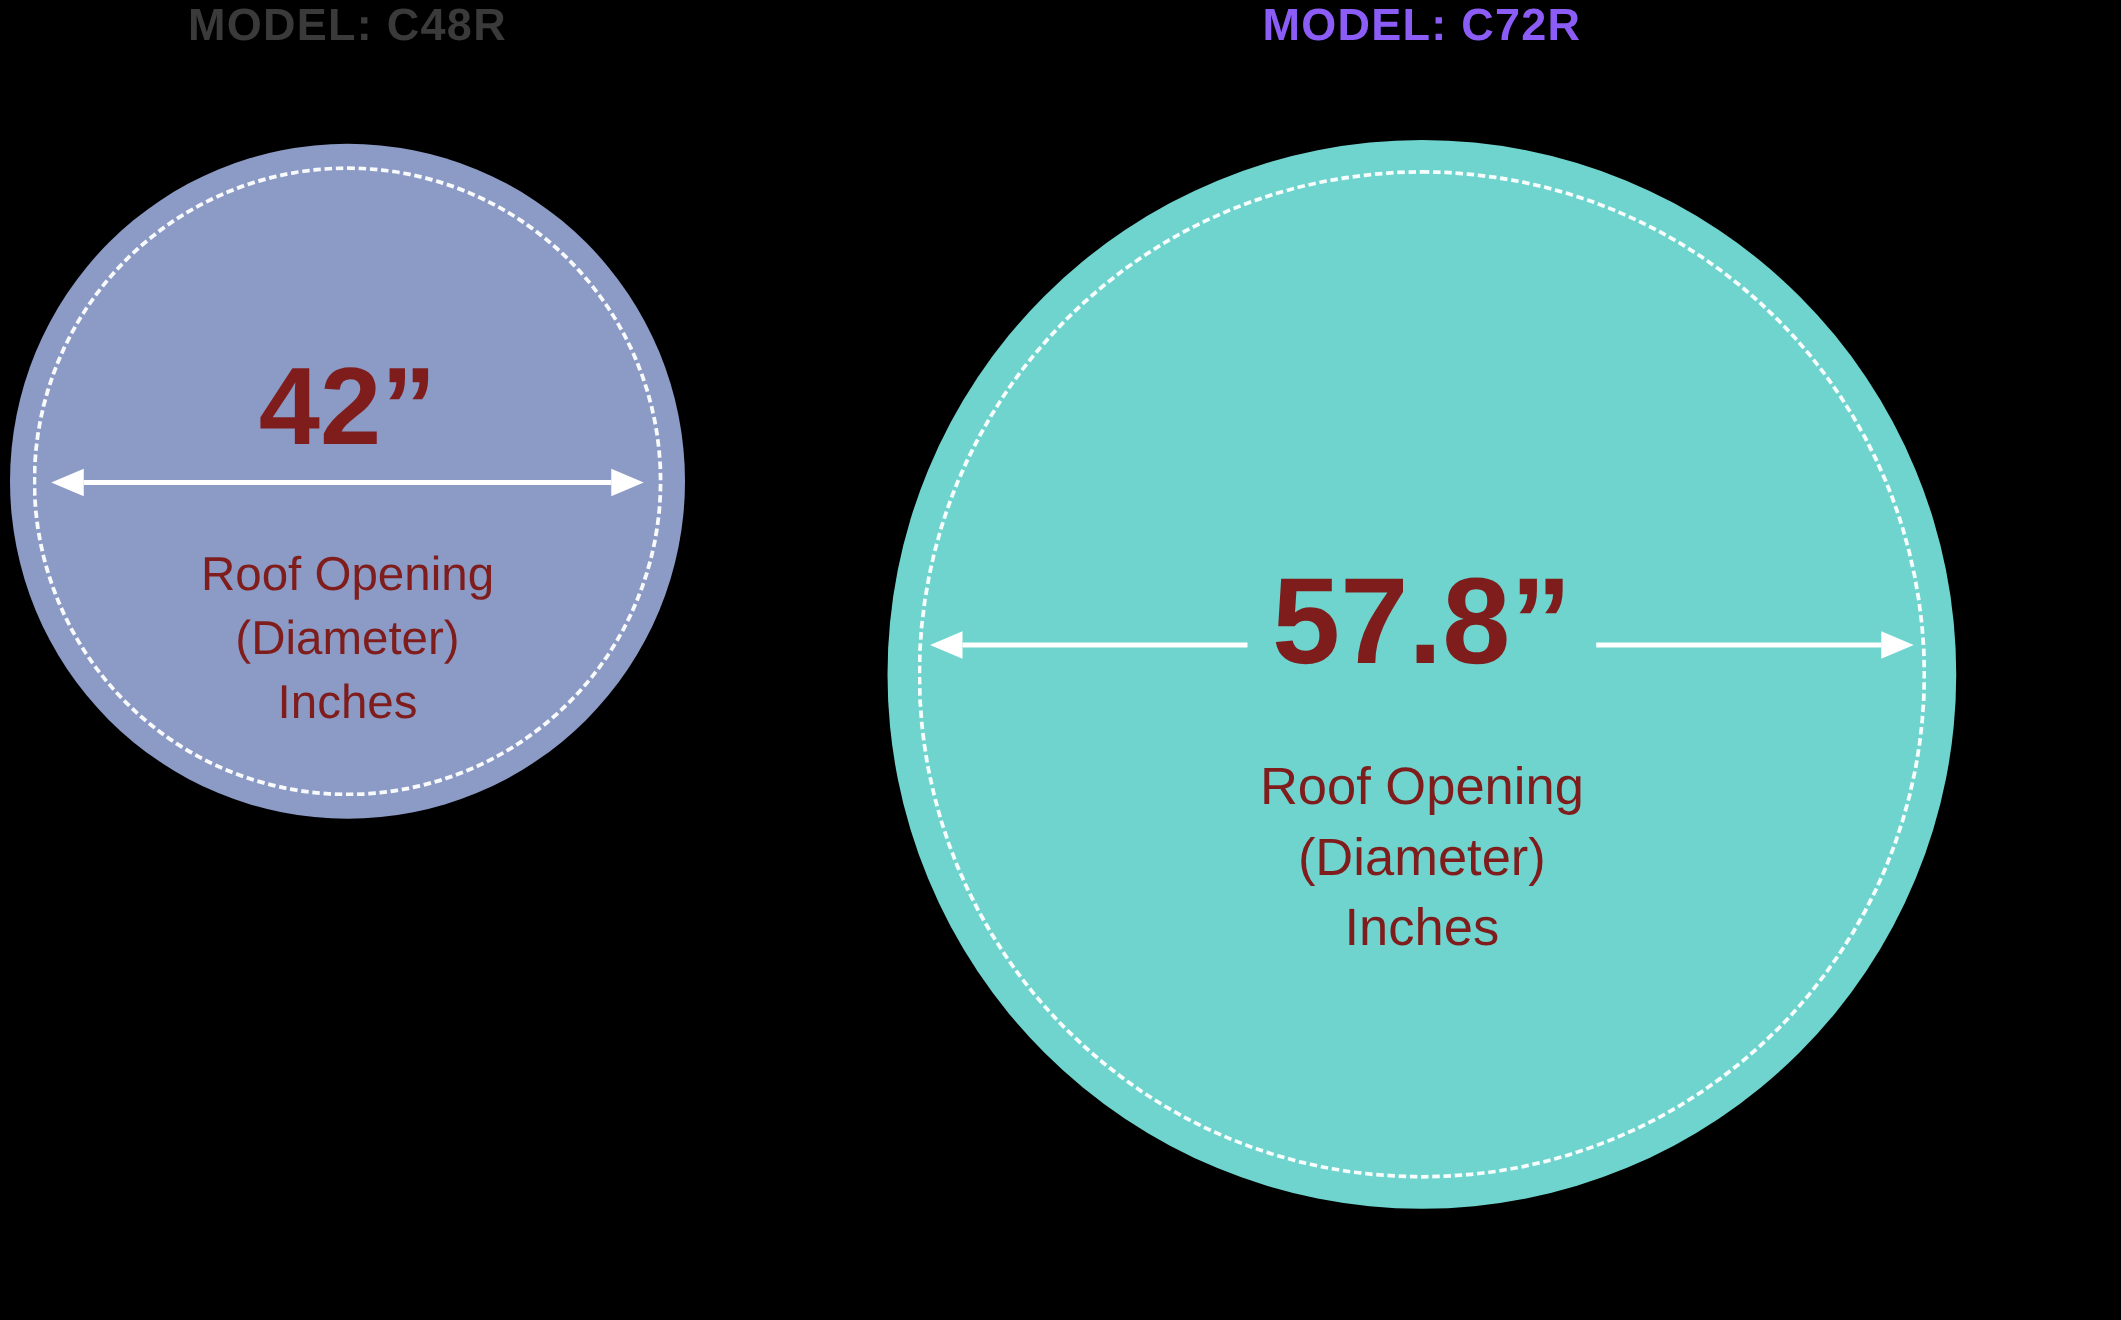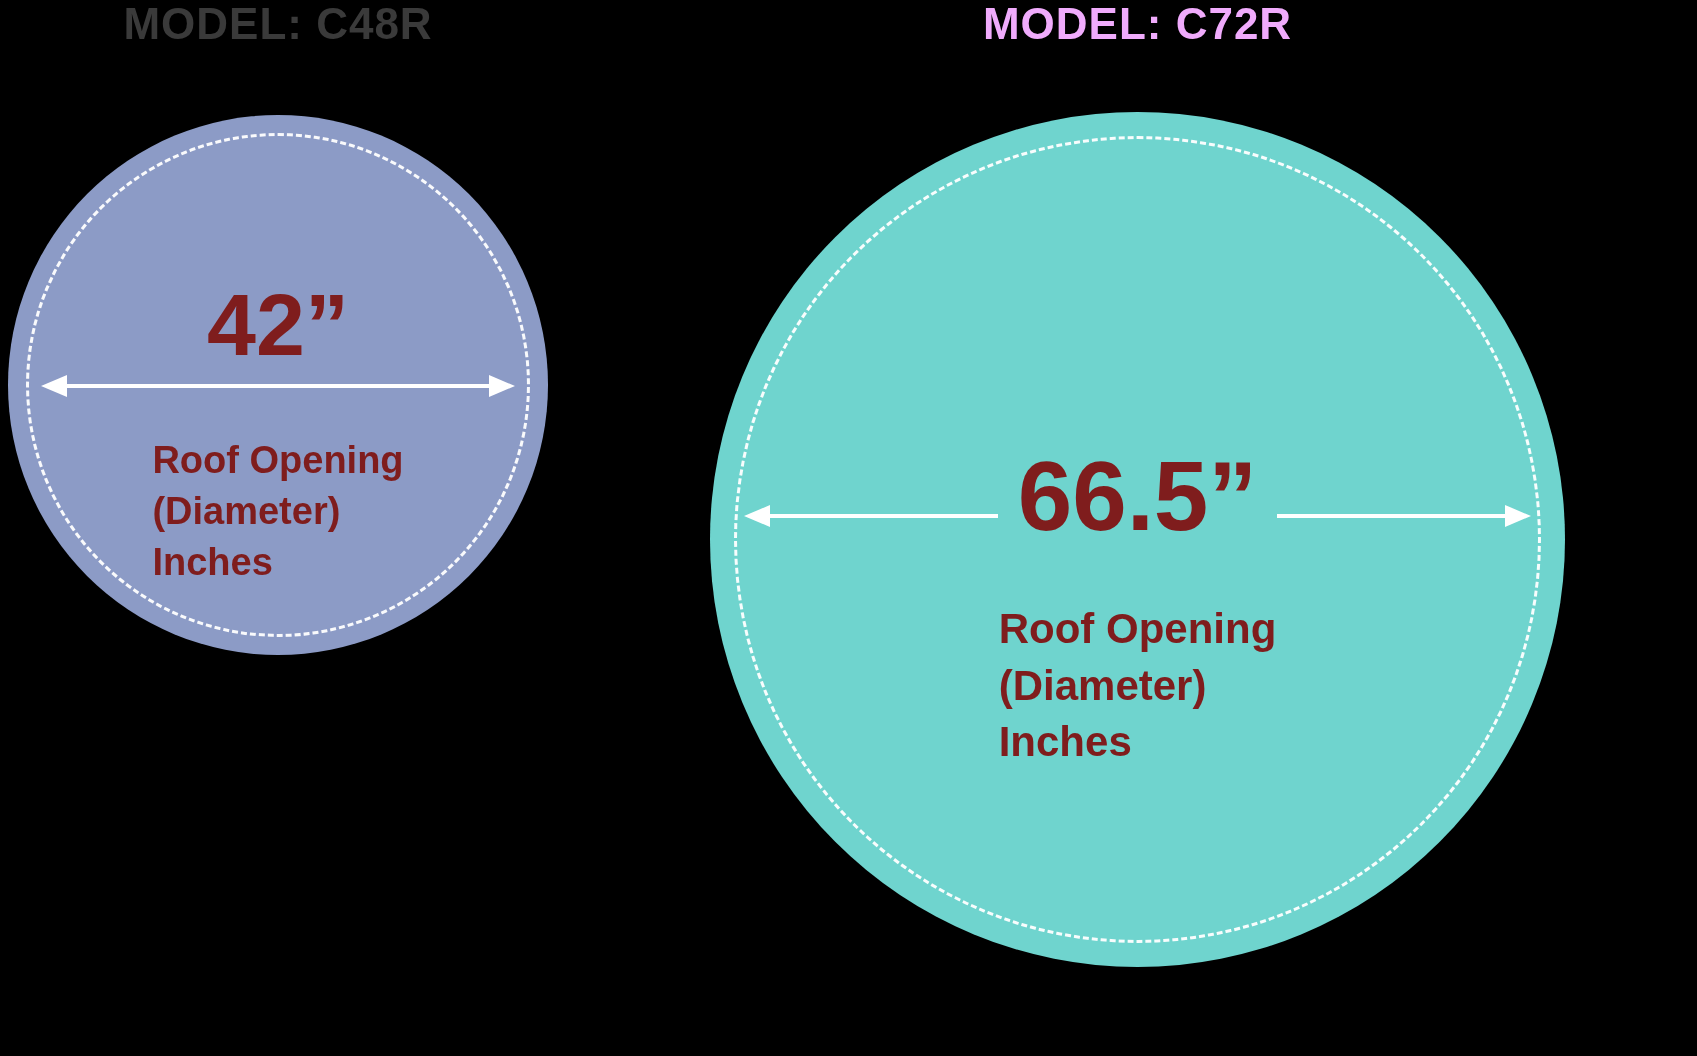--- a/index.html
+++ b/index.html
@@ -14,21 +14,21 @@
     background: #000000;
     font-family: "Liberation Sans", sans-serif;
   }
 
   
   .model-title {
     position: absolute;
     top: 0;
     text-align: center;
     font-weight: bold;
-    font-size: 44px;
+    font-size: 36px;
     letter-spacing: 1px;
     line-height: 1.1;
   }
   #title-left  { left: 8px;   width: 540px; }
   #title-right { left: 710px; width: 855px; }
 
   
   .circle {
     position: absolute;
     border-radius: 50%;
@@ -102,39 +102,40 @@
   }
   .arrow-seg {
     flex: 1;
     display: flex;
     align-items: center;
     margin-bottom: 16px;
   }
 
   
   .labels {
-    font-weight: bold;
+    text-align: center;
+    font-weight: normal;
   }
   .labels-left {
     margin-top: 38px;
     font-size: 38px;
     line-height: 1.35;
   }
   .labels-right {
     margin-top: 58px;
     font-size: 42px;
     line-height: 1.35;
   }
 </style>
 </head>
 <body>
 
 <div class="model-title" id="title-left" style="color: rgb(58, 58, 58);">MODEL: C48R</div>
 
-<div class="model-title" id="title-right" style="color: #f0abfc;">MODEL: C72R</div>
+<div class="model-title" id="title-right" style="color: #8b5cf6;">MODEL: C72R</div>
 
 <div class="circle" id="circle-left" style="background-color: rgb(140, 155, 198);">
 
   <div class="ring"></div>
 
   <div class="big-number num-left">42”</div>
 
   <div class="full-arrow">
     <div class="ah-left"></div>
     <div class="a-line"></div>
@@ -151,21 +152,21 @@
 <div class="circle" id="circle-right" style="background-color: rgb(111, 212, 206);">
 
   <div class="ring"></div>
 
   <div class="measure-row">
     <div class="arrow-seg">
       <div class="ah-left"></div>
       <div class="a-line"></div>
     </div>
 
-    <div class="big-number num-right">66.5”</div>
+    <div class="big-number num-right">57.8”</div>
 
     <div class="arrow-seg">
       <div class="a-line"></div>
       <div class="ah-right"></div>
     </div>
   </div>
 
   <div class="labels labels-right">
     <div>Roof Opening</div>
     <div>(Diameter)</div>

